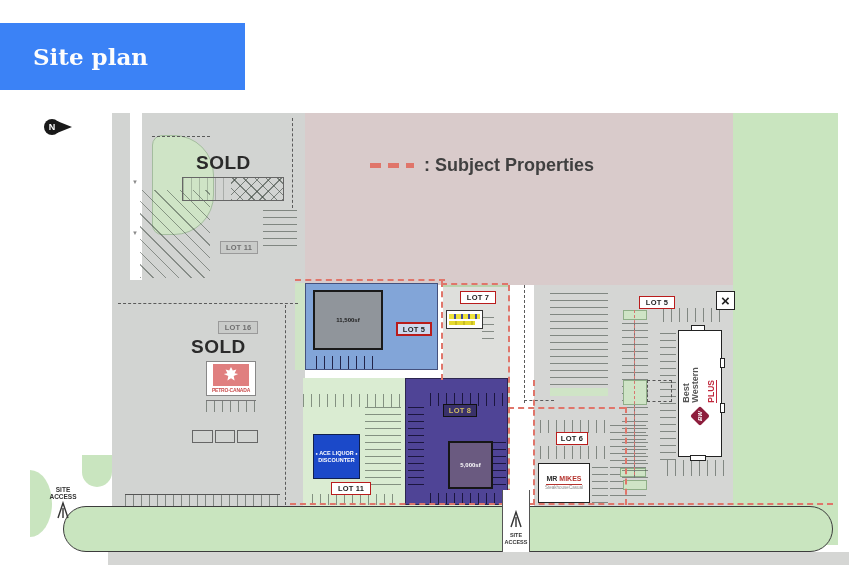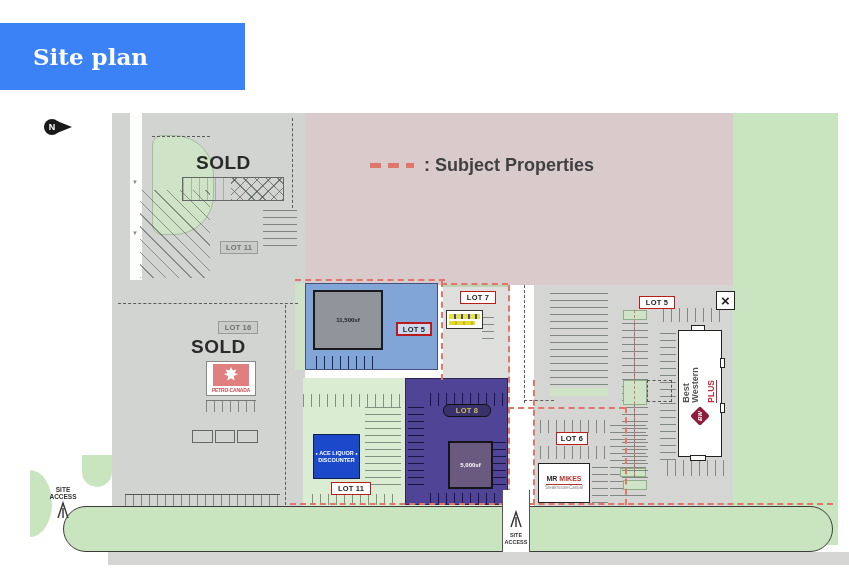--- a/index.html
+++ b/index.html
@@ -130,21 +130,21 @@
   </div>
 
   <div class="a sold" style="left:196px;top:152px;">SOLD</div>
   <div class="a sold" style="left:191px;top:336px;">SOLD</div>
 
   <div class="a lotlbl muted" style="left:220px;top:241px;width:38px;height:13px;">LOT 11</div>
   <div class="a lotlbl muted" style="left:218px;top:321px;width:40px;height:13px;">LOT 16</div>
   <div class="a lotlbl" style="left:396px;top:322px;width:36px;height:14px;background:#cfd9ee;border-width:2px;">LOT 5</div>
   <div class="a lotlbl" style="left:460px;top:291px;width:36px;height:13px;">LOT 7</div>
   <div class="a lotlbl" style="left:639px;top:296px;width:36px;height:13px;">LOT 5</div>
-  <div class="a lotlbl" style="left:443px;top:404px;width:48px;height:13px;background:#39316a;border-color:#111;color:#d2be62;border-radius:6px;">LOT 8</div>
+  <div class="a lotlbl" style="left:443px;top:404px;width:34px;height:13px;background:#39316a;border-color:#111;color:#d2be62;">LOT 8</div>
   <div class="a lotlbl" style="left:556px;top:432px;width:32px;height:13px;">LOT 6</div>
   <div class="a lotlbl" style="left:331px;top:482px;width:40px;height:13px;">LOT 11</div>
 
   <div class="a" style="left:313px;top:290px;width:70px;height:60px;background:#90959b;border:2px solid #1a1a1a;display:flex;align-items:center;justify-content:center;">
     <span style="font-size:6px;font-weight:700;color:#1c1c1c;">11,500sf</span>
   </div>
 
   <div class="a" style="left:446px;top:310px;width:37px;height:19px;background:#fff;border:1px solid #333;display:flex;flex-direction:column;justify-content:center;gap:2px;padding:2px;">
     <div style="height:5px;background:repeating-linear-gradient(90deg,#ece23c 0 5px,#3c49a0 5px 7px);"></div>
     <div style="height:4px;width:85%;background:repeating-linear-gradient(90deg,#e6da2e 0 6px,#c9bd24 6px 8px);"></div>

